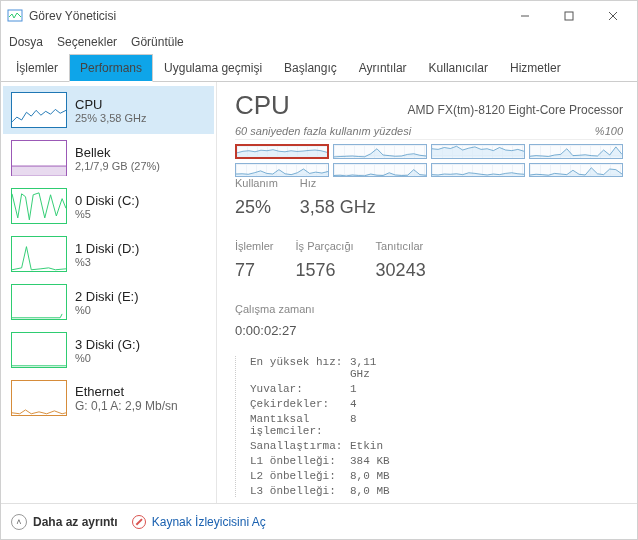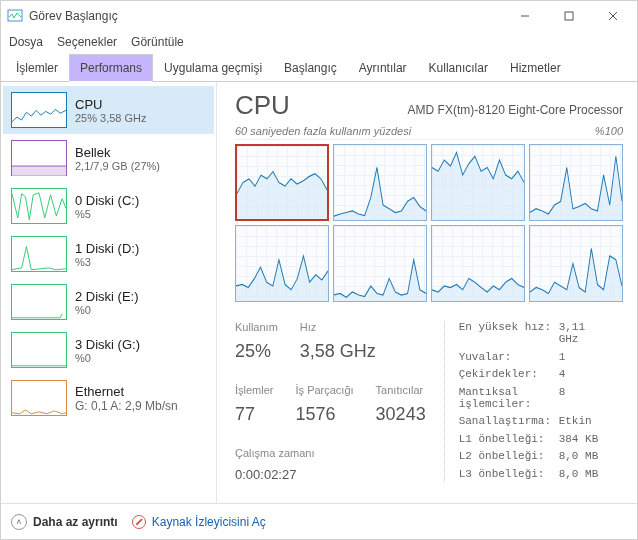--- a/index.html
+++ b/index.html
@@ -5,21 +5,21 @@
 * { box-sizing: border-box; margin: 0; padding: 0; }
 body { font-family: "Segoe UI", Tahoma, sans-serif; font-size: 12px; color: #333; background: #fff; width: 638px; height: 540px; overflow: hidden; border: 1px solid #d0d0d0; display: flex; flex-direction: column; }
 .titlebar { height: 30px; display: flex; align-items: center; padding: 0 2px 0 6px; }
 .titlebar .ticon { width: 16px; height: 16px; margin-right: 6px; }
 .titlebar .ttext { font-size: 12px; flex: 1; color: #444; }
 .winbtn { width: 44px; height: 28px; display: flex; align-items: center; justify-content: center; color: #555; }
 .menubar { height: 22px; display: flex; align-items: center; padding: 0 8px; gap: 14px; font-size: 12px; }
 .menubar span { color: #444; }
 .tabs { display: flex; border-bottom: 1px solid #ccc; padding: 0 4px; }
 .tab { padding: 6px 10px; font-size: 12px; color: #444; position: relative; top: 1px; border: 1px solid transparent; }
-.tab.active { background: #c4b5fd; border: 1px solid #ccc; border-bottom: 1px solid #fff; }
+.tab.active { background: #0ea5e9; border: 1px solid #ccc; border-bottom: 1px solid #fff; }
 .body { display: flex; flex: 1; min-height: 0; }
 .sidebar { width: 216px; border-right: 1px solid #e6e6e6; overflow-y: auto; padding: 4px 2px; }
 .sitem { display: flex; align-items: center; gap: 8px; padding: 6px 8px; cursor: default; }
 .sitem.selected { background: #d6eaf8; }
 .thumb { width: 56px; height: 36px; border: 1px solid #999; background: #fff; }
 .th-cpu { border-color: #1f77b4; }
 .th-mem { border-color: #9b59b6; }
 .th-disk { border-color: #2ecc71; }
 .th-eth { border-color: #d68c3a; }
 .sinfo { display: flex; flex-direction: column; }
@@ -28,41 +28,41 @@
 .ssub2 { font-size: 12px; color: #666; }
 .main { flex: 1; padding: 8px 14px 6px 18px; display: flex; flex-direction: column; min-height: 0; }
 .mhead { display: flex; align-items: baseline; justify-content: space-between; margin-bottom: 4px; }
 .mtitle { font-size: 26px; font-weight: 400; color: #555; }
 .mcpu { font-size: 12px; color: #555; }
 .mlabels { display: flex; justify-content: space-between; font-size: 11px; color: #777; border-bottom: 1px solid #eee; padding-bottom: 2px; margin-bottom: 4px; font-style: italic;}
 .grid8 { display: grid; grid-template-columns: repeat(4, 1fr); grid-template-rows: 1fr 1fr; gap: 4px; height: 158px; }
 .cell { border: 1px solid #8ab2d6; position: relative; background: linear-gradient(#fafcfe, #fafcfe); }
 .cell.sel { border: 2px solid #c0392b; }
 .cell svg { position: absolute; inset: 0; width: 100%; height: 100%; }
-.stats { display: flex; gap: 18px; margin-top: 19px; }
+.stats { display: flex; gap: 18px; margin-top: 0; flex-direction: column; }
 .statcol { display: flex; flex-direction: column; gap: 8px; }
 .slabel { font-size: 11px; color: #888; }
 .svalue { font-size: 18px; color: #555; }
 .sidecol { border-left: 1px dotted #ccc; padding-left: 14px; font-size: 11px; color: #666; display: grid; grid-template-columns: 100px 50px; row-gap: 3px; font-family: Liberation Mono, monospace; }
 .footer { height: 36px; border-top: 1px solid #e0e0e0; display: flex; align-items: center; padding: 0 10px; gap: 14px; font-size: 12px; }
 .fbtn { display: flex; align-items: center; gap: 6px; color: #333; }
 .fbtn .chev { width: 16px; height: 16px; border: 1px solid #999; border-radius: 50%; display: flex; align-items: center; justify-content: center; font-size: 9px; color: #666; }
 .fbtn .stop { width: 14px; height: 14px; border: 1.5px solid #d9534f; border-radius: 50%; position: relative; }
 .fbtn .stop::after { content:""; position:absolute; left:2px; right:2px; top:5px; height:1.5px; background:#d9534f; transform: rotate(-45deg);}
 .gridlines { position:absolute; inset:0; background-image: linear-gradient(#e8eef6 1px, transparent 1px), linear-gradient(90deg, #e8eef6 1px, transparent 1px); background-size: 100% 10px, 10px 100%; opacity:0.7;}
 </style>
 </head>
 <body>
 
 <div class="titlebar">
   <svg class="ticon" viewBox="0 0 16 16">
       <rect x="1" y="2" width="14" height="11" fill="none" stroke="#4a90d9" stroke-width="1"></rect>
       <polyline points="2,9 5,6 7,10 10,5 14,9" fill="none" stroke="#2ecc71" stroke-width="1"></polyline>
     </svg>
-  <span class="ttext">Görev Başlangıç</span>
+  <span class="ttext">Görev Yöneticisi</span>
   <div class="winbtn">
       <svg width="10" height="10">
         <line x1="1" y1="5" x2="9" y2="5" stroke="#555" stroke-width="1"></line>
       </svg>
     </div>
   <div class="winbtn">
       <svg width="10" height="10">
         <rect x="1" y="1" width="8" height="8" fill="none" stroke="#555" stroke-width="1"></rect>
       </svg>
     </div>

